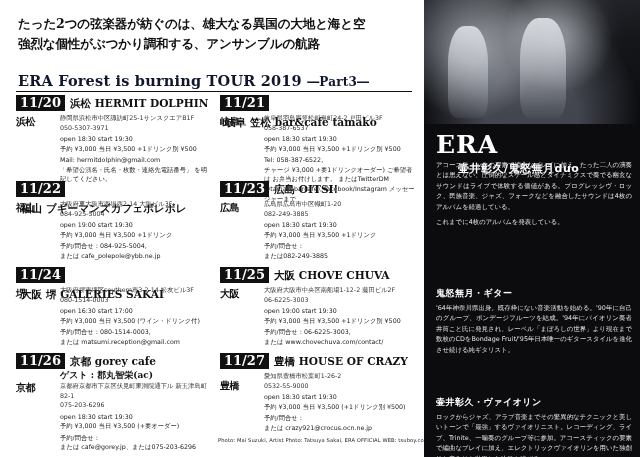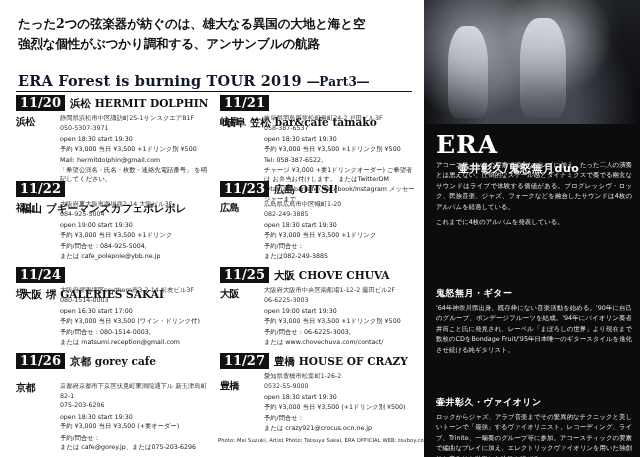--- a/index.html
+++ b/index.html
@@ -258,20 +258,21 @@
         <div class="mb">予約 ¥3,000 当日 ¥3,500 +1ドリンク別 ¥500</div>
         <div>予約/問合せ：06-6225-3003,</div>
         <div>または www.chovechuva.com/contact/</div>
       </div>
     </div>
 
     <div class="gig g-c0 g-r3">
       <div class="date-line">
         <span class="date">11/26</span><span class="venue">京都 gorey cafe</span>
       </div>
+      <div class="venue" style="display:block;margin-left:44px;font-size:9px;line-height:11px;">ゲスト : 郡丸智栄(ac)</div>
       <div class="city" style="top:28px;">京都</div>
       <div class="details" style="top:28px;">
         <div class="sub">京都府京都市下京区伏見町東洞院通下ル 新玉津島町82-1</div>
         <div class="sub mb">075-203-6296</div>
         <div>open 18:30 start 19:30</div>
         <div class="mb">予約 ¥3,000 当日 ¥3,500 (+要オーダー)</div>
         <div>予約/問合せ：</div>
         <div>または cafe@gorey.jp、または075-203-6296</div>
       </div>
     </div>

